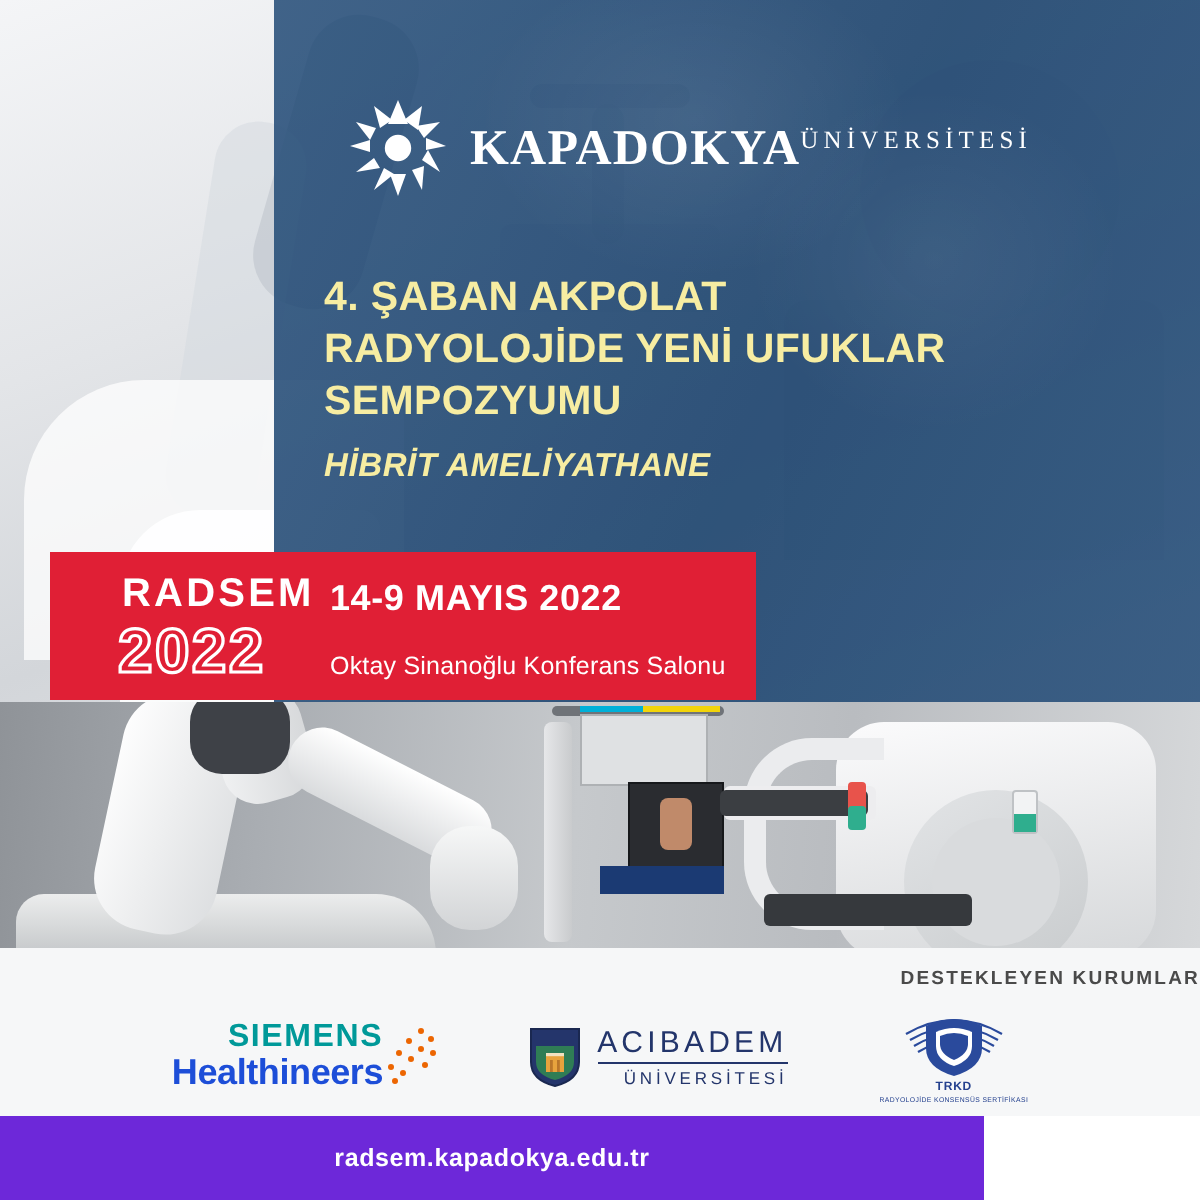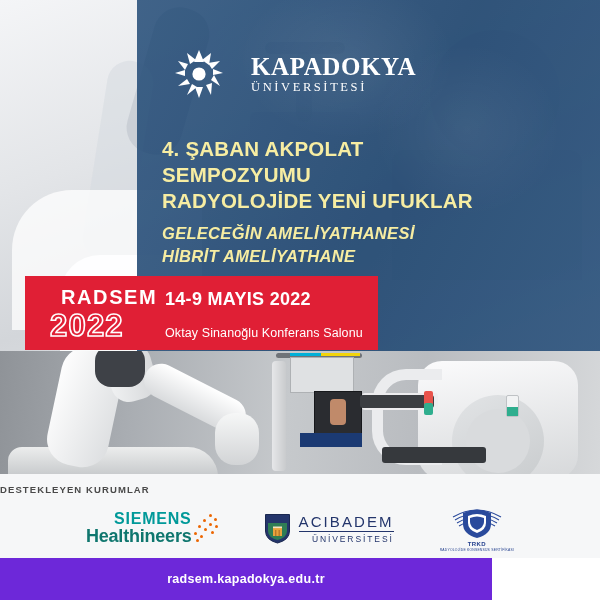--- a/index.html
+++ b/index.html
@@ -65,21 +65,21 @@
     pointer-events: none;
   }
 
   
   .uni-logo {
     position: absolute;
     left: 173px; top: 48px;
     display: flex; align-items: center; gap: 10px;
   }
   .sunburst { width: 52px; height: 52px; position: relative; flex: none; }
-  .uni-wordmark { display: flex; flex-direction: column; line-height: 1; margin-left: 16px; }
+  .uni-wordmark { display: flex; flex-direction: row; line-height: 1; }
   .uni-name {
     font-family: "Liberation Serif", serif;
     font-size: 25px; font-weight: 700; color: #ffffff;
     letter-spacing: 0.6px;
   }
   .uni-sub {
     font-family: "Liberation Serif", serif;
     font-size: 12.5px; font-weight: 400; color: #ffffff;
     letter-spacing: 2.6px; margin-top: 2px;
   }
@@ -120,21 +120,21 @@
   }
   .radsem-word {
     position: absolute;
     left: 36px; top: 10px;
     color: #ffffff;
     font-size: 20px; font-weight: 700;
     letter-spacing: 1.6px;
   }
   .radsem-year {
     position: absolute;
-    left: 25px; top: 32px;
+    left: 34px; top: 32px;
     font-size: 31px; font-weight: 700;
     letter-spacing: 1.2px;
     color: transparent;
     -webkit-text-stroke: 1.6px #ffffff;
   }
 
   
   .date-block {
     position: absolute;
     left: 165px; top: 288px;
@@ -193,35 +193,35 @@
   
   .sponsors {
     position: absolute;
     left: 0; top: 474px;
     width: 600px; height: 84px;
     background: #f6f7f8;
   }
   .sponsor-head {
     position: absolute;
     left: 0; top: 10px; width: 600px;
-    text-align: left;
+    text-align: right;
     font-size: 9.5px; font-weight: 700; letter-spacing: 1.1px;
     color: #4a4a4a;
   }
   .sponsor-row {
     position: absolute;
     left: 0; top: 28px; width: 600px; height: 52px;
     display: flex; align-items: center; justify-content: center; gap: 46px;
   }
 
   
   .siemens { display: flex; align-items: center; gap: 0; }
   .siemens-text { display: flex; flex-direction: column; align-items: flex-end; line-height: 1.02; }
   .siemens-top { font-size: 16px; font-weight: 700; color: #009999; letter-spacing: 0.8px; }
-  .siemens-bot { font-size: 18px; font-weight: 700; color: #0f766e; letter-spacing: -0.2px; }
+  .siemens-bot { font-size: 18px; font-weight: 700; color: #1d4ed8; letter-spacing: -0.2px; }
   .siemens-dots { width: 26px; height: 32px; position: relative; }
   .siemens-dots i {
     position: absolute; width: 3.4px; height: 3.4px; border-radius: 50%;
     background: #ec6602; display: block;
   }
 
   
   .acibadem { display: flex; align-items: center; gap: 8px; }
   .aci-crest { width: 27px; height: 31px; position: relative; }
   .aci-text { display: flex; flex-direction: column; text-align: right; }
@@ -290,26 +290,25 @@
       </svg>
     </span>
     <span class="uni-wordmark">
       <span class="uni-name">KAPADOKYA</span>
       <span class="uni-sub">ÜNİVERSİTESİ</span>
     </span>
   </div>
 
   <div class="main-title">
     <span class="ln">4. ŞABAN AKPOLAT</span>
+    <span class="ln">RADYOLOJİDE YENİ UFUKLAR</span>
     <span class="ln">SEMPOZYUMU</span>
-    <span class="ln">RADYOLOJİDE YENİ UFUKLAR</span>
   </div>
 
   <div class="sub-title">
-    <span class="ln">GELECEĞİN AMELİYATHANESİ</span>
     <span class="ln">HİBRİT AMELİYATHANE</span>
   </div>
 
   <div class="red-band">
     <span class="radsem-word">RADSEM</span>
     <span class="radsem-year">2022</span>
   </div>
 
   <div class="date-block">
     <div class="date-main">14-9 MAYIS 2022</div>

